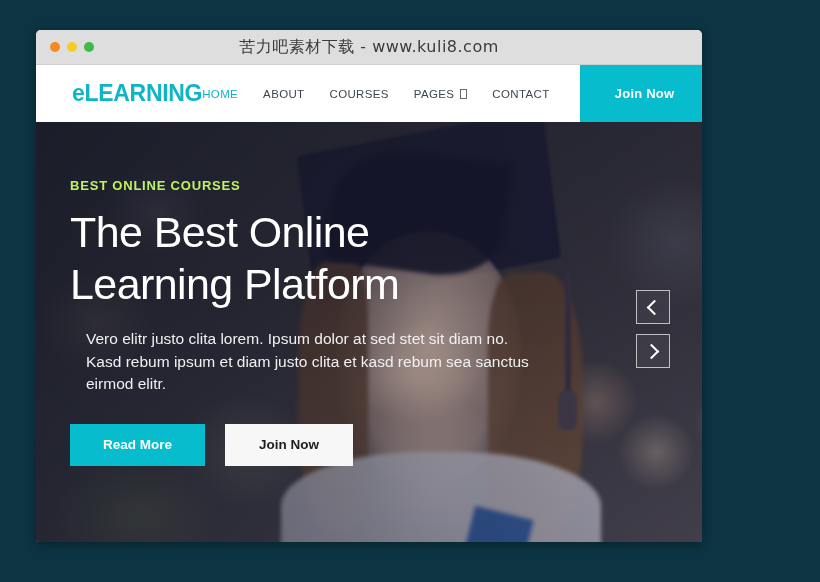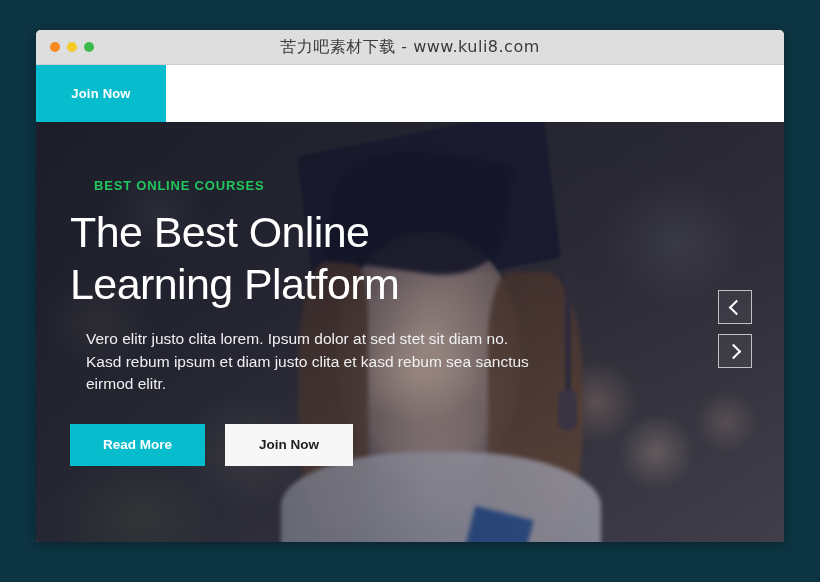--- a/index.html
+++ b/index.html
@@ -13,21 +13,21 @@
     font-family: "Liberation Sans", sans-serif;
     overflow: hidden;
     position: relative;
   }
 
   
   .browser-window {
     position: absolute;
     left: 36px;
     top: 30px;
-    width: 748px;
+    width: 666px;
     height: 512px;
     background: #ffffff;
     border-radius: 5px 5px 3px 3px;
     overflow: hidden;
     box-shadow: 0 2px 10px rgba(0,0,0,0.35);
   }
 
   
   .titlebar {
     position: relative;
@@ -257,24 +257,23 @@
   .hero-content {
     position: absolute;
     left: 34px;
     top: 56px;
     width: 520px;
     z-index: 4;
   }
   .eyebrow {
     font-size: 13px;
     font-weight: bold;
-    color: #22c55e;
+    color: #bef264;
     letter-spacing: 0.8px;
     margin-bottom: 14px;
-    margin-left: 24px;
   }
   .hero-title {
     font-size: 43px;
     line-height: 1.2;
     font-weight: normal;
     color: #ffffff;
     letter-spacing: -0.6px;
     margin: 0 0 18px 0;
     white-space: pre-line;
   }
@@ -348,21 +347,40 @@
   <div class="titlebar">
     <div class="traffic-lights">
       <span class="tl-dot tl-red"></span>
       <span class="tl-dot tl-amber"></span>
       <span class="tl-dot tl-green"></span>
     </div>
     <div class="window-title">苦力吧素材下载 - www.kuli8.com</div>
   </div>
 
   <div class="navbar">
-
+    <div class="logo">eLEARNING</div>
+
+    <div class="nav-links">
+      <div class="nav-link active">
+        <span>HOME</span>
+      </div>
+      <div class="nav-link">
+        <span>ABOUT</span>
+      </div>
+      <div class="nav-link">
+        <span>COURSES</span>
+      </div>
+      <div class="nav-link">
+        <span>PAGES</span>
+        <span class="caret-box"></span>
+      </div>
+      <div class="nav-link">
+        <span>CONTACT</span>
+      </div>
+    </div>
 
     <div class="join-now-nav">Join Now</div>
   </div>
 
   <div class="hero">
     <div class="hero-photo"></div>
     <div class="cap"></div>
     <div class="face"></div>
     <div class="hair-left"></div>
     <div class="hair-right"></div>

